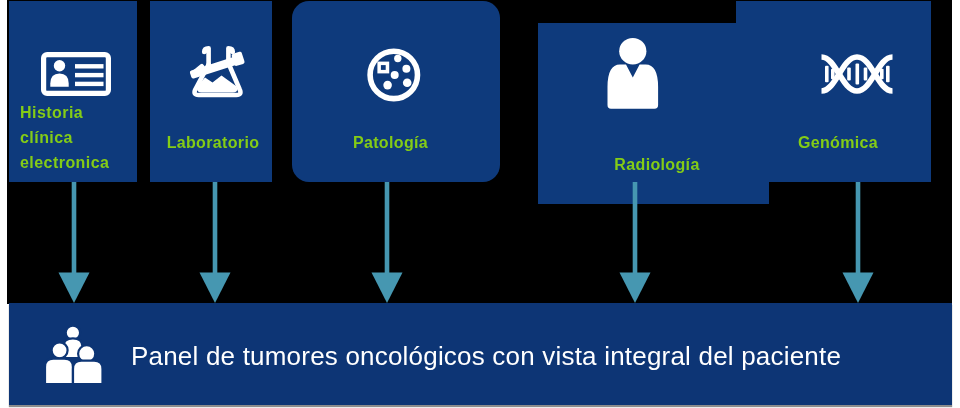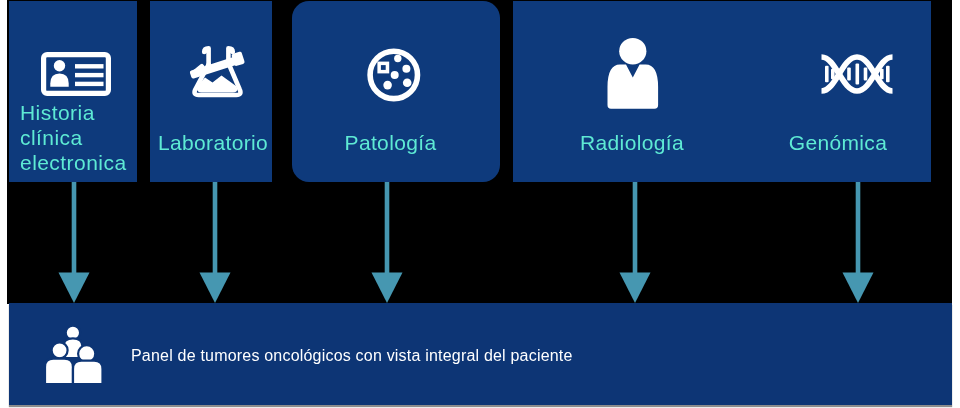--- a/index.html
+++ b/index.html
@@ -13,47 +13,48 @@
     position: absolute; left: 7px; top: 0; width: 944.5px; height: 304px;
     background: var(--backdrop-black, #000000);
   }
   .box {
     position: absolute; top: 1px; height: 181px;
     background: var(--box-navy, #0e3a7c);
   }
   .box-1 { left: 8.5px;  width: 128.5px; }
   .box-2 { left: 150px;  width: 122px; }
   .box-3 { left: 292px;  width: 208px; border-radius: 17px; }
-  .box-4 { left: 513px;  width: 231px; }
+  .box-4 { left: 538px;  width: 231px; margin-top: 22px; }
   .box-5 { left: 736px;  width: 195px; }
   .box-label {
     position: absolute; left: 0; width: 100%;
-    color: #5eead4; font-size: 21px; line-height: 25px;
+    color: #84cc16; font-size: 16px; line-height: 25px;
     text-align: center; top: 129.2px; letter-spacing: 0.35px;
     white-space: pre-line;
+    font-weight: bold;
   }
   .box-2 .box-label { transform: translateX(2px); }
   .box-3 .box-label { transform: translateX(-5.5px); }
   .box-4 .box-label { transform: translateX(3.5px); }
   .box-5 .box-label { transform: translateX(4.5px); }
   .box-1 .box-label {
     text-align: left; left: 11.5px; width: auto; top: 99px; letter-spacing: 0.45px;
   }
   .icon-svg { position: absolute; }
   .arrow { position: absolute; top: 181.5px; width: 34px; height: 122px; }
   .arrow rect, .arrow polygon { fill: var(--arrow-teal, #4697b1); }
   .bar {
     position: absolute; left: 8.5px; top: 303px; width: 943px; height: 102px;
     background: var(--bar-navy, #0d3575);
     box-shadow: 0 2px 1px rgba(0,0,0,0.45);
   }
   .bar-label {
     position: absolute; left: 122.5px; top: 0; height: 102px;
     display: flex; align-items: center;
-    color: #ffffff; font-size: 16px; letter-spacing: 0.2px;
+    color: #ffffff; font-size: 26px; letter-spacing: 0.2px;
     padding-top: 4px; box-sizing: border-box;
   }
 </style>
 </head>
 <body style="--box-navy: #0e3a7c; --bar-navy: #0d3575; --arrow-teal: #4697b1; --backdrop-black: #000000; --page-white: #ffffff;">
 
 <div class="backdrop"></div>
 
 <div class="box box-1">
   <span class="box-label">Historia

